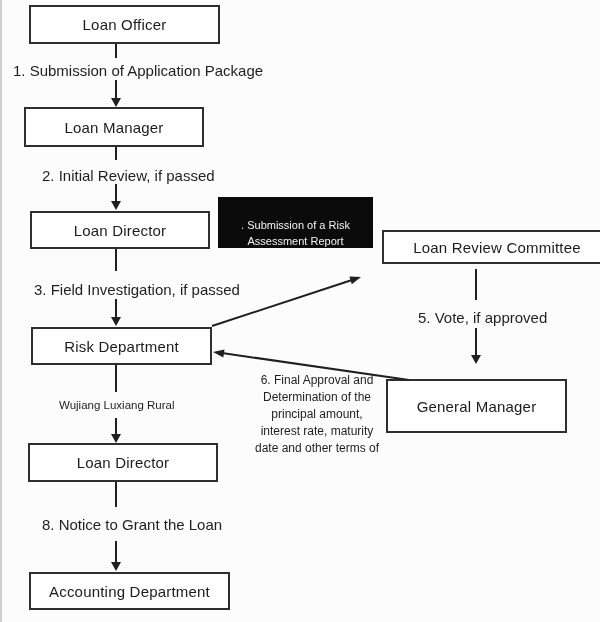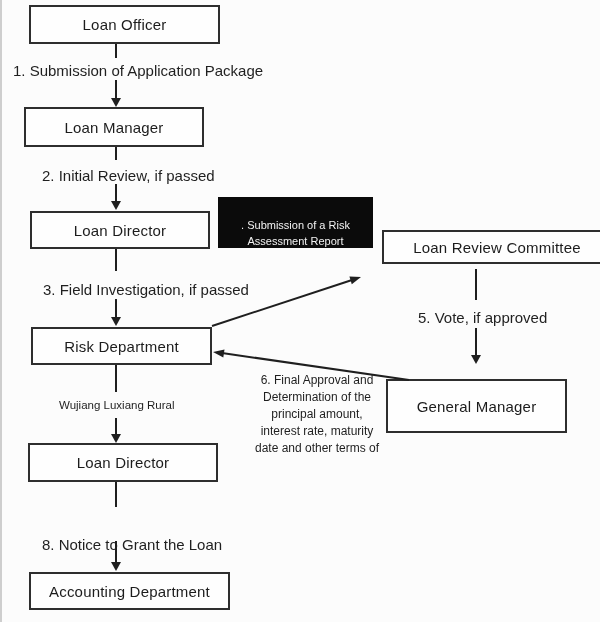--- a/index.html
+++ b/index.html
@@ -112,35 +112,35 @@
 
   <div class="note" style="left:218px;top:197px;width:155px;height:51px">
     <div>. Submission of a Risk</div>
     <div>Assessment Report</div>
   </div>
 
   <div class="lbl" style="left:13px;top:62px">1. Submission of Application Package</div>
 
   <div class="lbl" style="left:42px;top:167px">2. Initial Review, if passed</div>
 
-  <div class="lbl" style="left:43px;top:281px">3. Field Investigation, if passed</div>
+  <div class="lbl" style="left:34px;top:281px">3. Field Investigation, if passed</div>
 
   <div class="lbl" style="left:418px;top:309px">5. Vote, if approved</div>
 
   <div class="lbl-block" style="left:247px;top:372px;width:140px">
     <div>6. Final Approval and</div>
     <div>Determination of the</div>
     <div>principal amount,</div>
     <div>interest rate, maturity</div>
     <div>date and other terms of</div>
   </div>
 
   <div class="lbl" style="left:59px;top:399px;font-size:11.5px">Wujiang Luxiang Rural</div>
 
-  <div class="lbl" style="left:42px;top:536px">8. Notice to Grant the Loan</div>
+  <div class="lbl" style="left:42px;top:516px">8. Notice to Grant the Loan</div>
 
   <div class="vline" style="left:115px;top:44px;height:14px"></div>
 
   <div class="vline" style="left:115px;top:80px;height:19px"></div>
   <div class="ah-down" style="left:111px;top:98px"></div>
 
   <div class="vline" style="left:115px;top:147px;height:13px"></div>
 
   <div class="vline" style="left:115px;top:184px;height:18px"></div>
   <div class="ah-down" style="left:111px;top:201px"></div>

